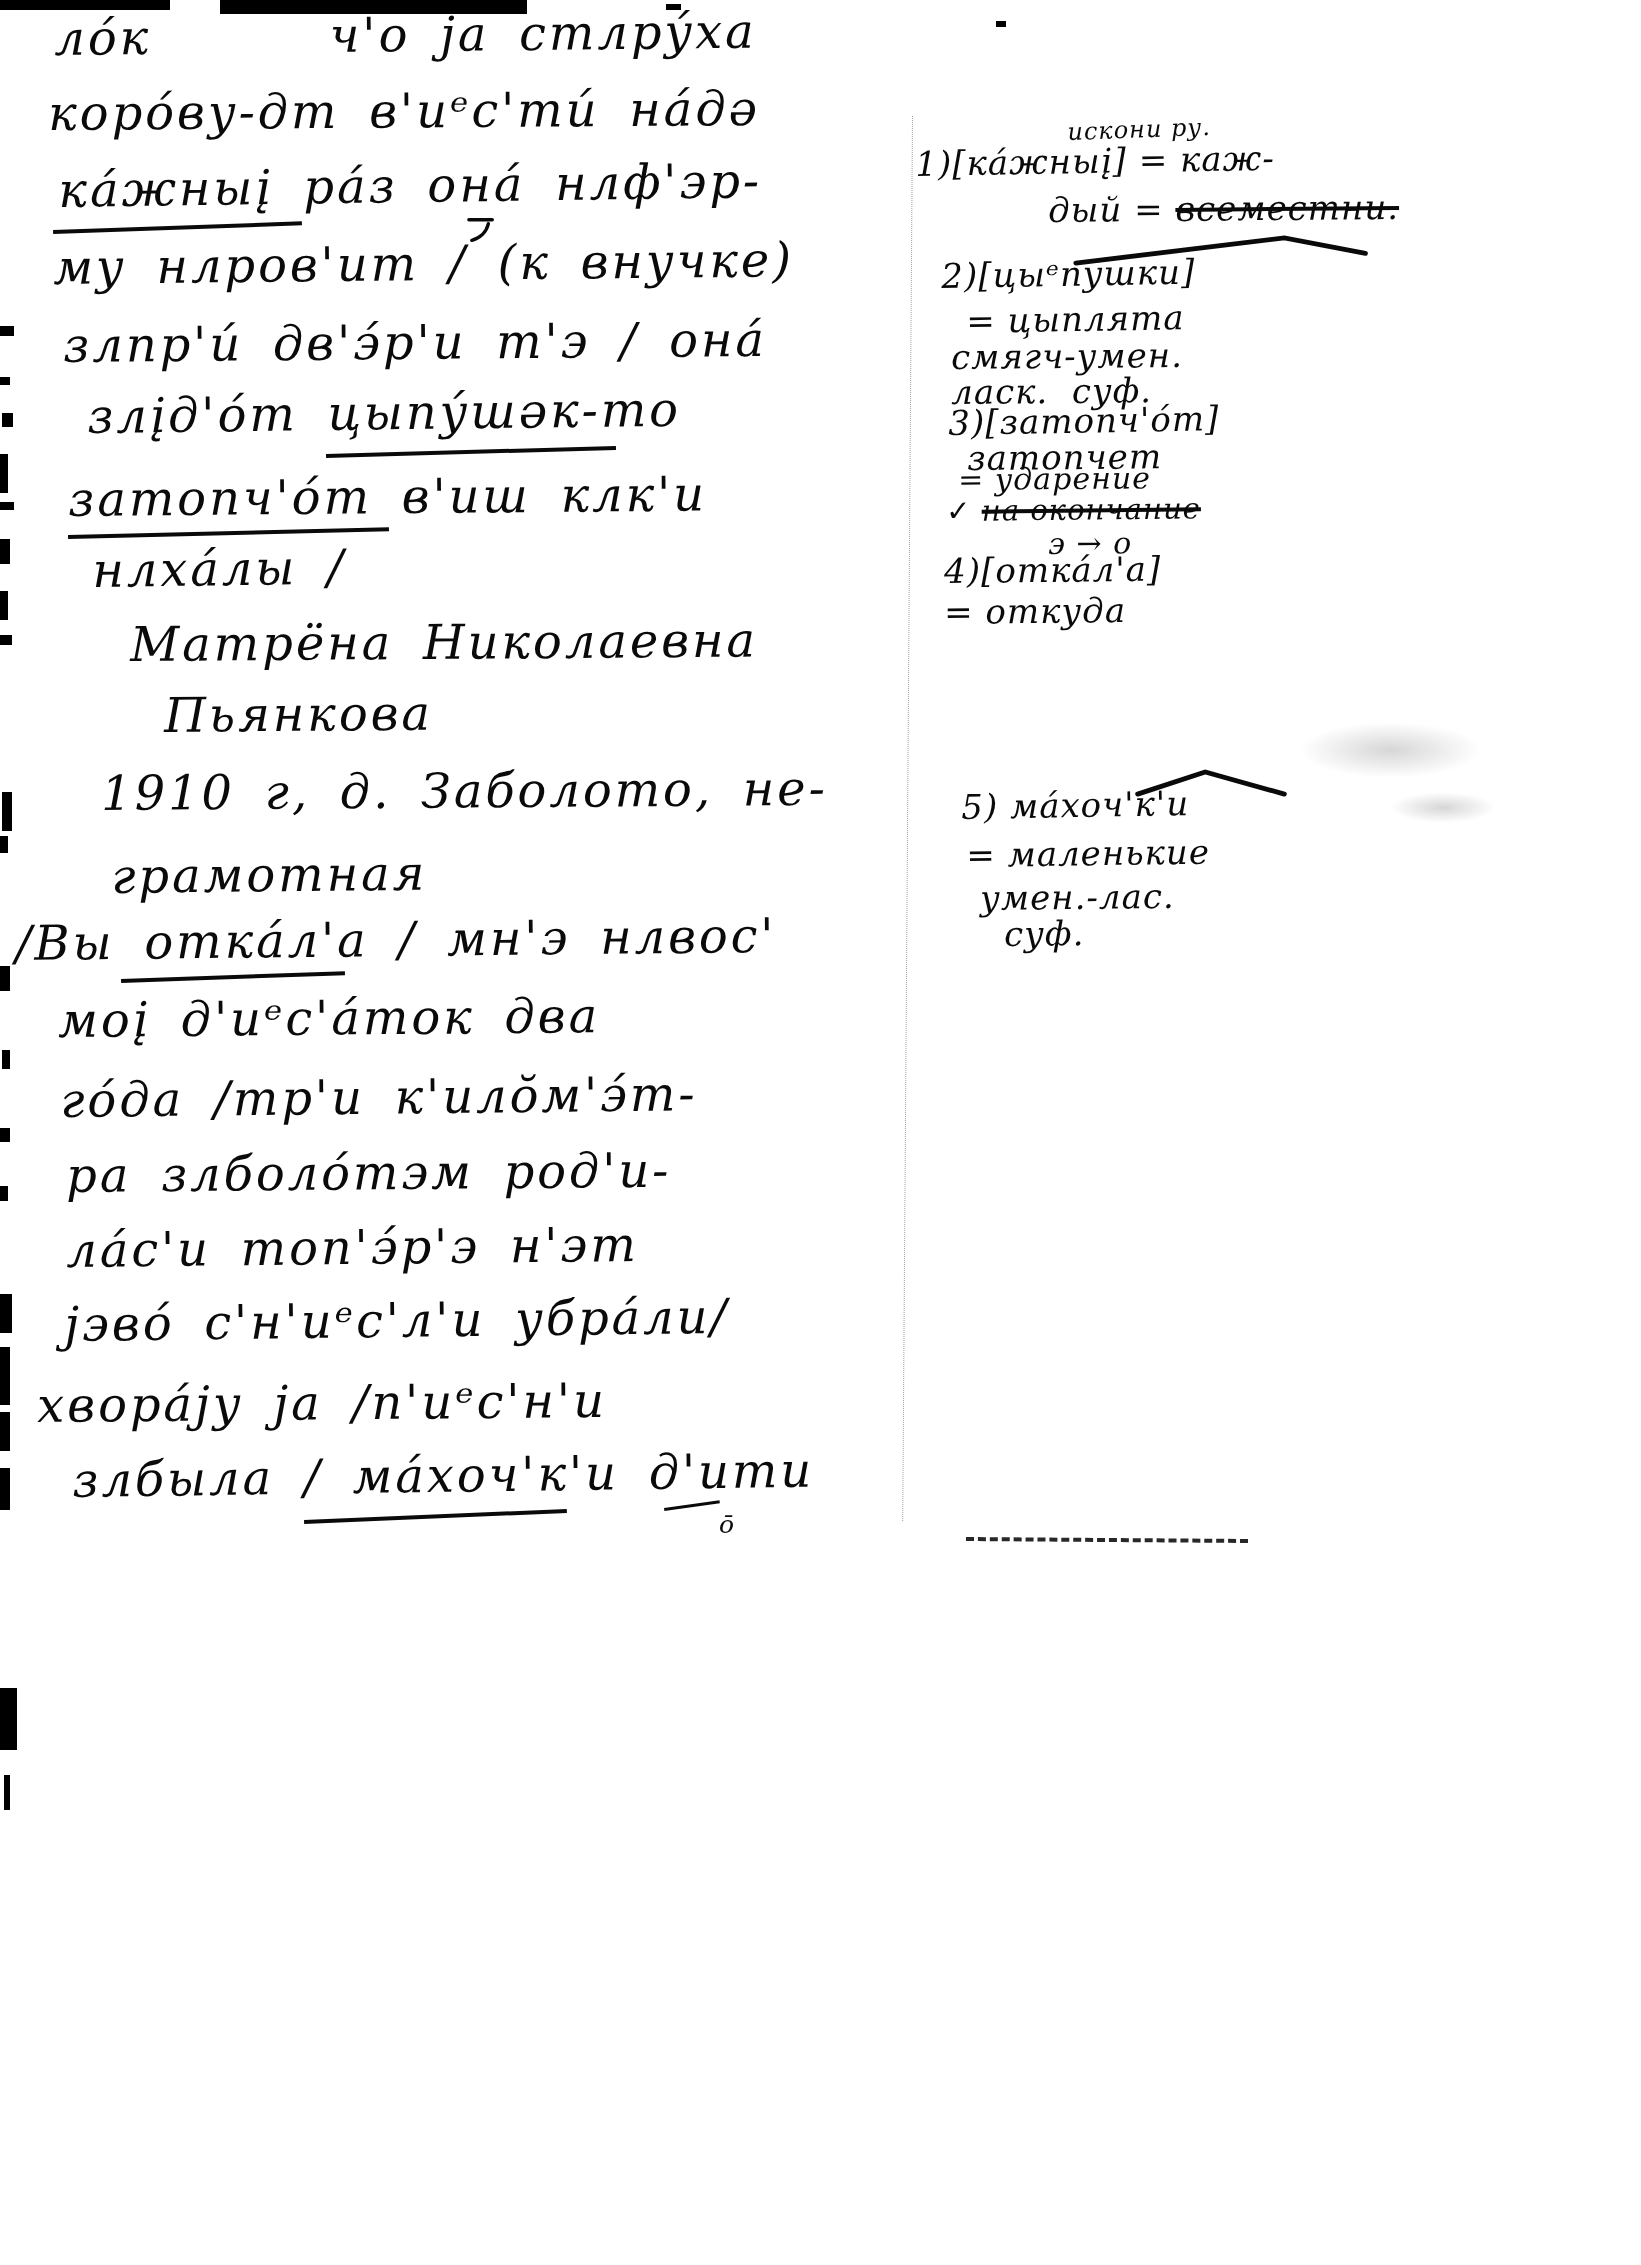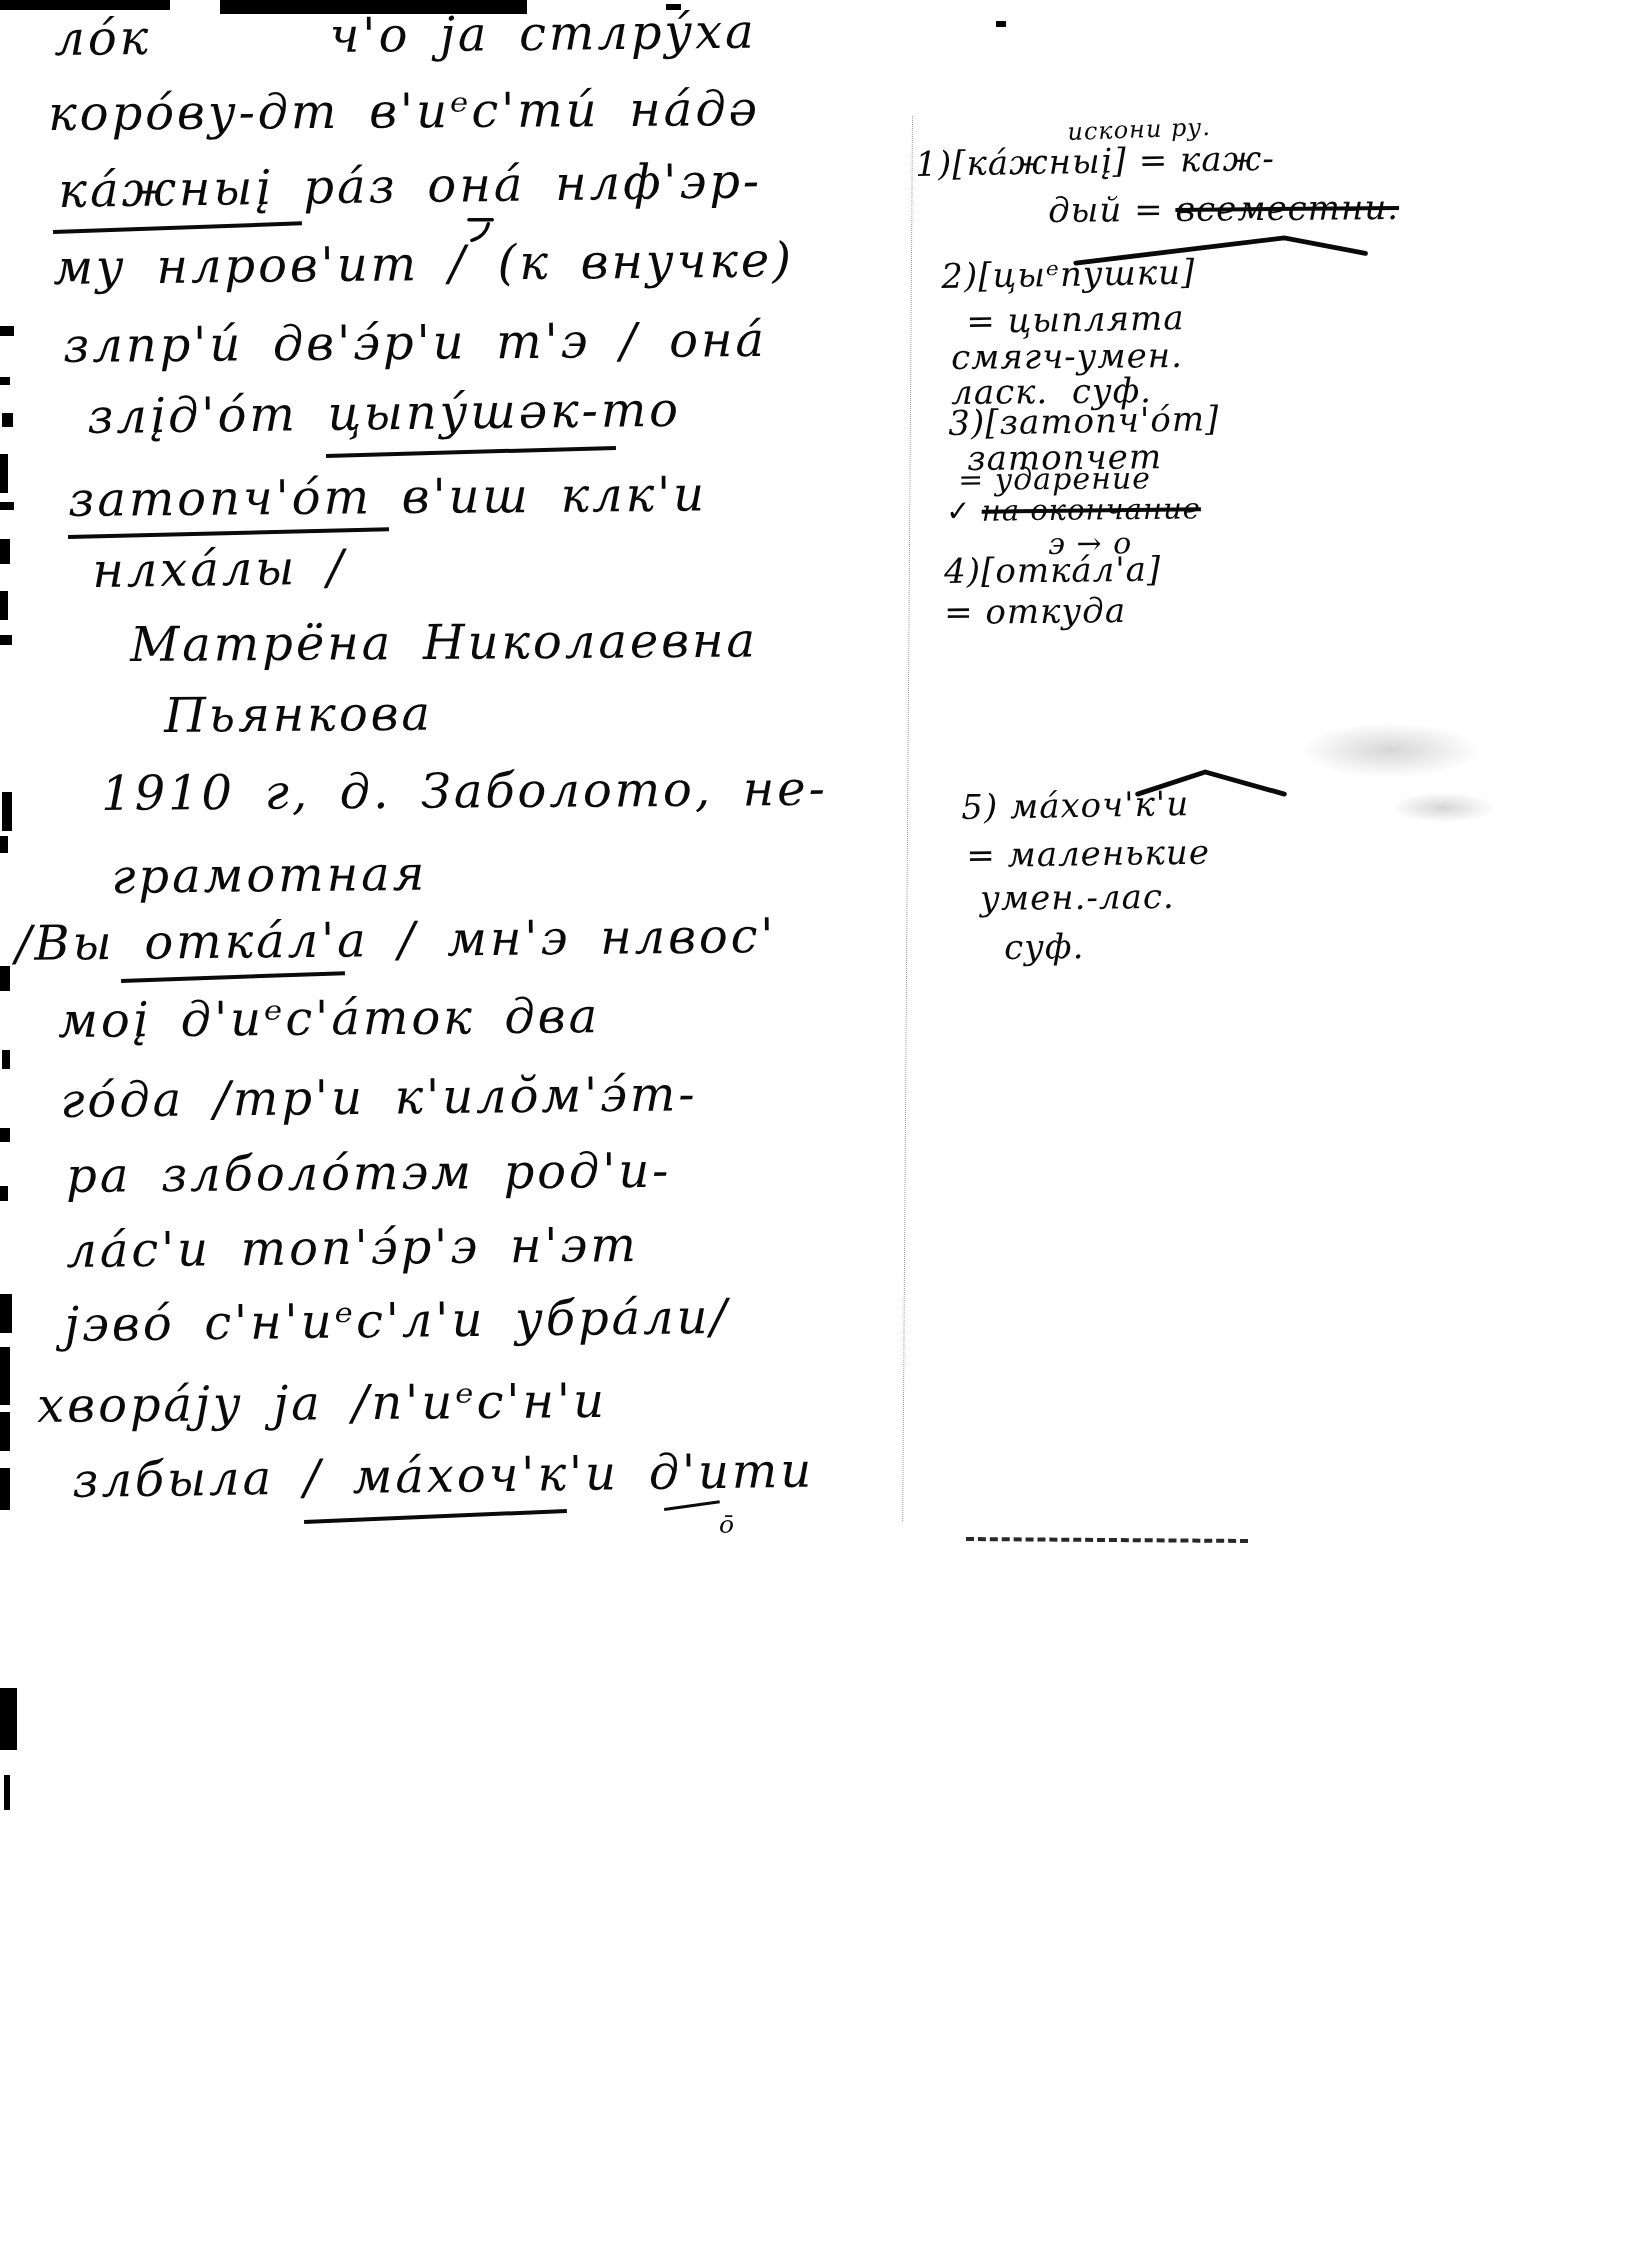--- a/index.html
+++ b/index.html
@@ -68,21 +68,21 @@
   .m3a{top:406px;left:948px;transform:rotate(-1deg);}
   .m3b{top:441px;left:967px;transform:rotate(-0.5deg);}
   .m3c{top:465px;left:958px;transform:rotate(-0.5deg);font-size:30px;}
   .m3d{top:497px;left:946px;transform:rotate(-0.6deg);font-size:29px;}
   .m3e{top:529px;left:1048px;transform:rotate(-0.5deg);font-size:30px;}
   .m4a{top:554px;left:944px;transform:rotate(-0.6deg);}
   .m4b{top:595px;left:944px;transform:rotate(-0.6deg);}
   .m5a{top:790px;left:961px;transform:rotate(-1deg);}
   .m5b{top:838px;left:966px;transform:rotate(-0.8deg);}
   .m5c{top:881px;left:980px;transform:rotate(-0.6deg);}
-  .m5d{top:917px;left:1004px;transform:rotate(-0.6deg);margin-top:13px;}
+  .m5d{top:917px;left:1004px;transform:rotate(-0.6deg);}
 
   .subo{top:1512px;left:719px;font-size:25px;}
 
   
   .u1{left:53px;top:230px;width:249px;height:3.9px;transform:rotate(-2deg);}
   .u2{left:326px;top:454px;width:290px;height:3.9px;transform:rotate(-1.6deg);}
   .u3{left:68px;top:535px;width:321px;height:3.9px;transform:rotate(-1.4deg);}
   .u4{left:121px;top:979px;width:224px;height:3.9px;transform:rotate(-2deg);}
   .u5{left:304px;top:1520px;width:263px;height:3.9px;transform:rotate(-2.4deg);}
   .u6{left:664px;top:1508px;width:56px;height:2.9px;transform:rotate(-8deg);}

